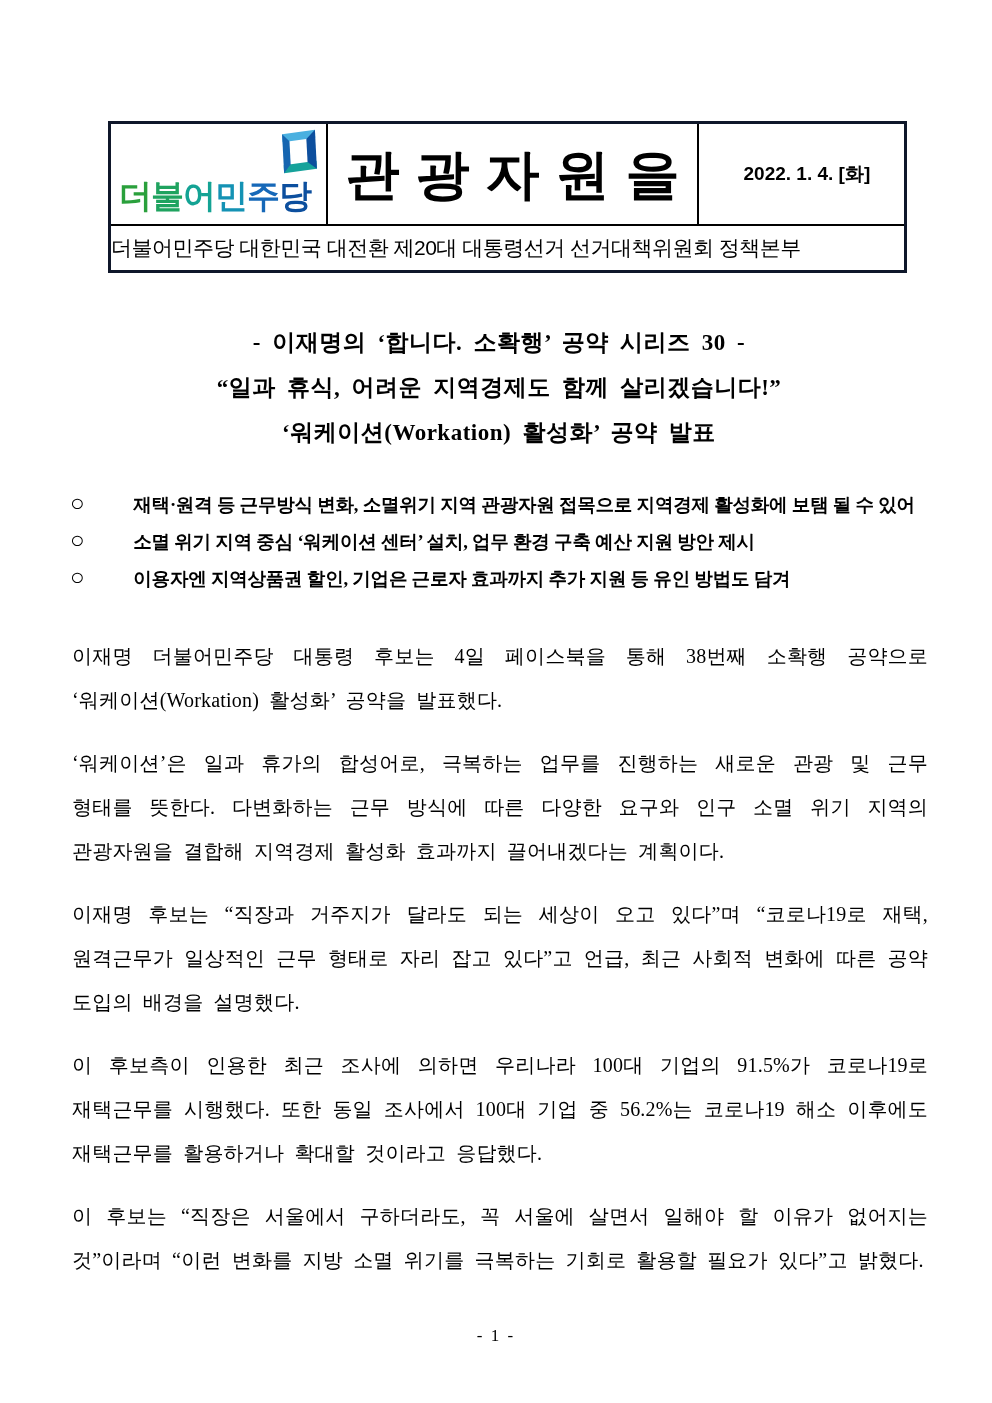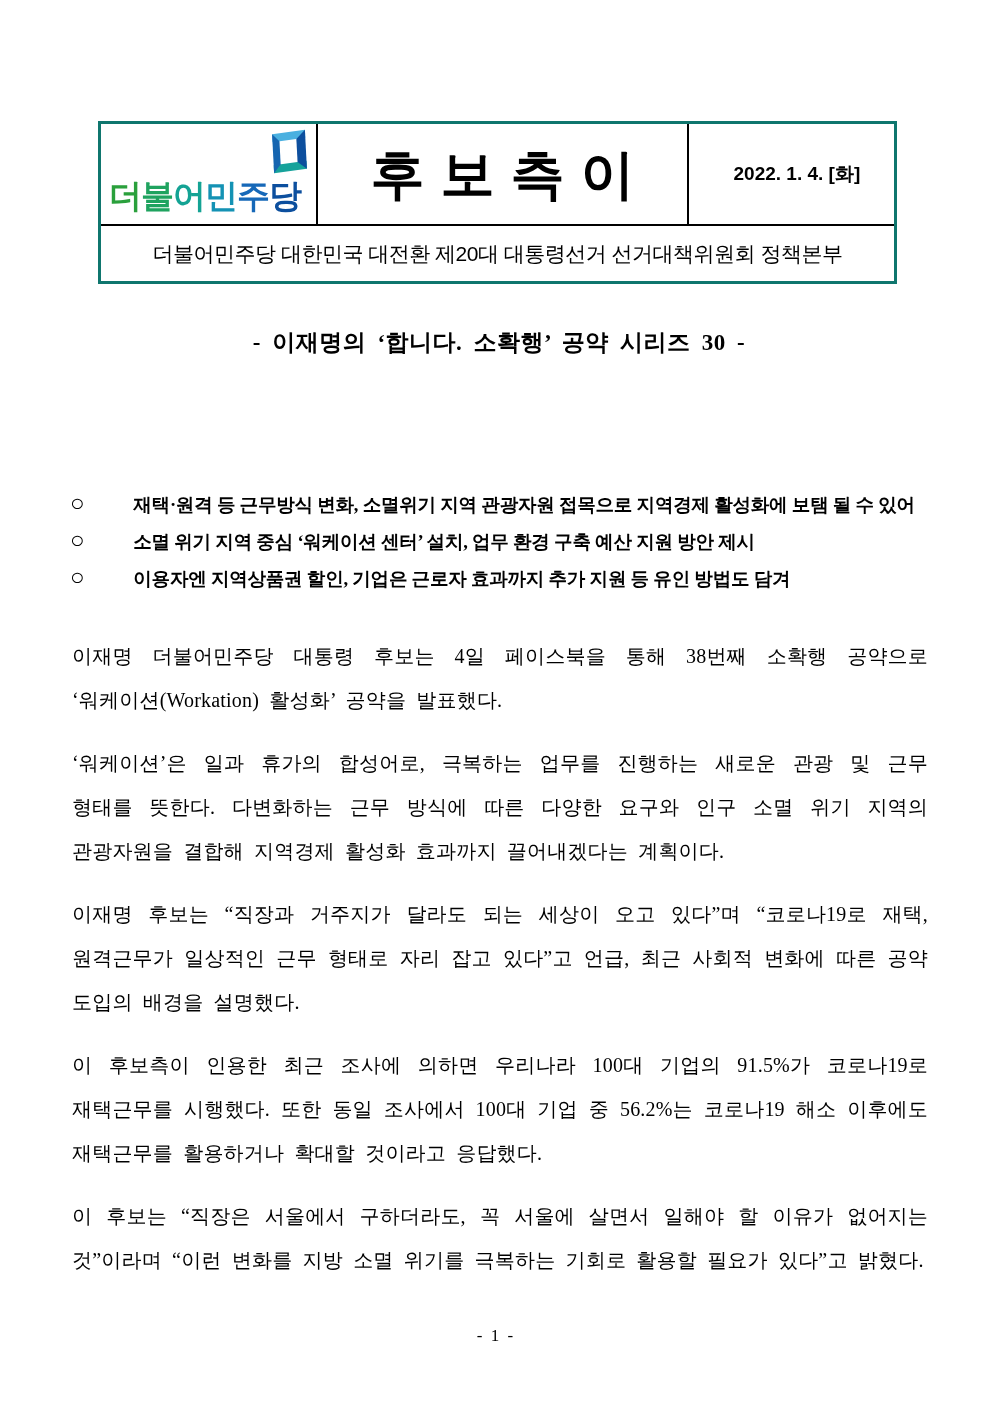--- a/index.html
+++ b/index.html
@@ -13,24 +13,24 @@
     height: 1403px;
     background: #ffffff;
     color: #000000;
     font-family: "Liberation Serif", "DejaVu Serif", serif;
     overflow: hidden;
   }
 
   
   .header-table {
     position: absolute;
-    left: 98px;
+    left: 108px;
     top: 121px;
     width: 793px;
-    border: 3px solid #0f766e;
+    border: 3px solid #0f172a;
   }
   .header-row-top {
     display: flex;
     height: 100px;
     border-bottom: 2px solid #000000;
   }
   .cell-logo {
     position: relative;
     width: 27.8%;
     border-right: 2px solid #000000;
@@ -87,24 +87,24 @@
     justify-content: center;
     padding-left: 11px;
   }
   .press-date {
     font-family: "Liberation Sans", "DejaVu Sans", sans-serif;
     font-weight: bold;
     font-size: 19px;
     white-space: nowrap;
   }
   .header-row-bottom {
-    height: 55px;
+    height: 44px;
     display: flex;
     align-items: center;
-    justify-content: center;
+    justify-content: flex-start;
   }
   .press-subtitle {
     font-family: "Liberation Sans", "DejaVu Sans", sans-serif;
     font-size: 21px;
     font-weight: 500;
     letter-spacing: -0.5px;
     white-space: nowrap;
   }
 
   
@@ -182,33 +182,35 @@
 
 <div id="page">
 
   <div class="header-table">
     <div class="header-row-top">
       <div class="cell-logo">
         <span class="logo-text"><span class="c0">더</span><span class="c1">불</span><span class="c2">어</span><span class="c3">민</span><span class="c4">주</span><span class="c5">당</span></span>
         <div class="logo-icon"></div>
       </div>
       <div class="cell-title">
-        <span class="press-title">후보측이</span>
+        <span class="press-title">관광자원을</span>
       </div>
       <div class="cell-date">
         <span class="press-date">2022. 1. 4. [화]</span>
       </div>
     </div>
     <div class="header-row-bottom">
       <span class="press-subtitle">더불어민주당 대한민국 대전환 제20대 대통령선거 선거대책위원회 정책본부</span>
     </div>
   </div>
 
   <div class="headline">
     <div>- 이재명의 ‘합니다. 소확행’ 공약 시리즈 30 -</div>
+    <div>“일과 휴식, 어려운 지역경제도 함께 살리겠습니다!”</div>
+    <div>‘워케이션(Workation) 활성화’ 공약 발표</div>
   </div>
 
   <div class="bullets">
     <div class="bullet-line">
       <span class="bullet-marker">○</span>
       <span class="bullet-text">재택·원격 등 근무방식 변화, 소멸위기 지역 관광자원 접목으로 지역경제 활성화에 보탬 될 수 있어</span>
     </div>
     <div class="bullet-line">
       <span class="bullet-marker">○</span>
       <span class="bullet-text">소멸 위기 지역 중심 ‘워케이션 센터’ 설치, 업무 환경 구축 예산 지원 방안 제시</span>

